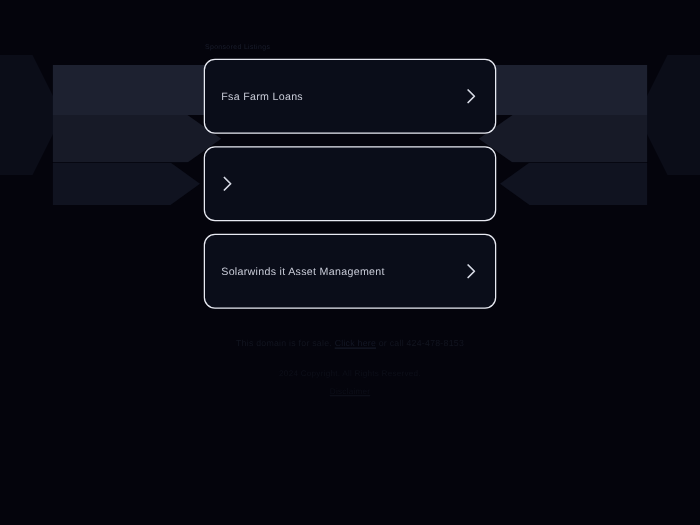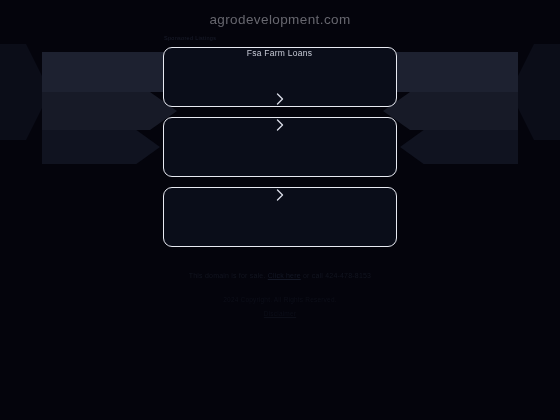--- a/index.html
+++ b/index.html
@@ -120,21 +120,20 @@
     box-sizing: border-box;
     height: 60px;
     margin-bottom: 10px;
     border: 1px solid #e8eaf2;
     border-radius: 9px;
     background: #0a0d19;
     display: flex;
     align-items: center;
     padding: 0 14px 0 13px;
     cursor: pointer;
-    flex-direction: column;
   }
   .link-label {
     flex: 1;
     font-size: 8.5px;
     letter-spacing: 0.25px;
     color: #c9ccd8;
     font-weight: 400;
   }
   .chevron-icon {
     width: 10px;
@@ -197,21 +196,20 @@
   <div class="chev chev-l2"></div>
   <div class="chev chev-l3"></div>
   <div class="chev chev-r0"></div>
   <div class="chev chev-r1"></div>
   <div class="chev chev-r2"></div>
   <div class="chev chev-r3"></div>
 </div>
 
 <div class="page">
 
-  <div class="domain-title">agrodevelopment.com</div>
 
   <div class="sponsored-label">Sponsored Listings</div>
 
   <div class="links">
 
     <div class="link-card">
       <span class="link-label">Fsa Farm Loans</span>
       <span class="chevron-icon">
         <svg viewBox="0 0 10 14" width="10" height="14" aria-hidden="true">
           <polyline points="2.5,2 7.5,7 2.5,12" fill="none" stroke="#d6d9e4" stroke-width="1.4" stroke-linecap="round" stroke-linejoin="round"></polyline>
@@ -221,20 +219,21 @@
 
     <div class="link-card">
       <span class="chevron-icon">
         <svg viewBox="0 0 10 14" width="10" height="14" aria-hidden="true">
           <polyline points="2.5,2 7.5,7 2.5,12" fill="none" stroke="#d6d9e4" stroke-width="1.4" stroke-linecap="round" stroke-linejoin="round"></polyline>
         </svg>
       </span>
     </div>
 
     <div class="link-card">
+      <span class="link-label">Solarwinds it Asset Management</span>
       <span class="chevron-icon">
         <svg viewBox="0 0 10 14" width="10" height="14" aria-hidden="true">
           <polyline points="2.5,2 7.5,7 2.5,12" fill="none" stroke="#d6d9e4" stroke-width="1.4" stroke-linecap="round" stroke-linejoin="round"></polyline>
         </svg>
       </span>
     </div>
 
   </div>
 
   <div class="sale-notice"><span>This domain is for sale. </span><span class="sale-link">Click here</span><span> or call 424-478-8153</span></div>

